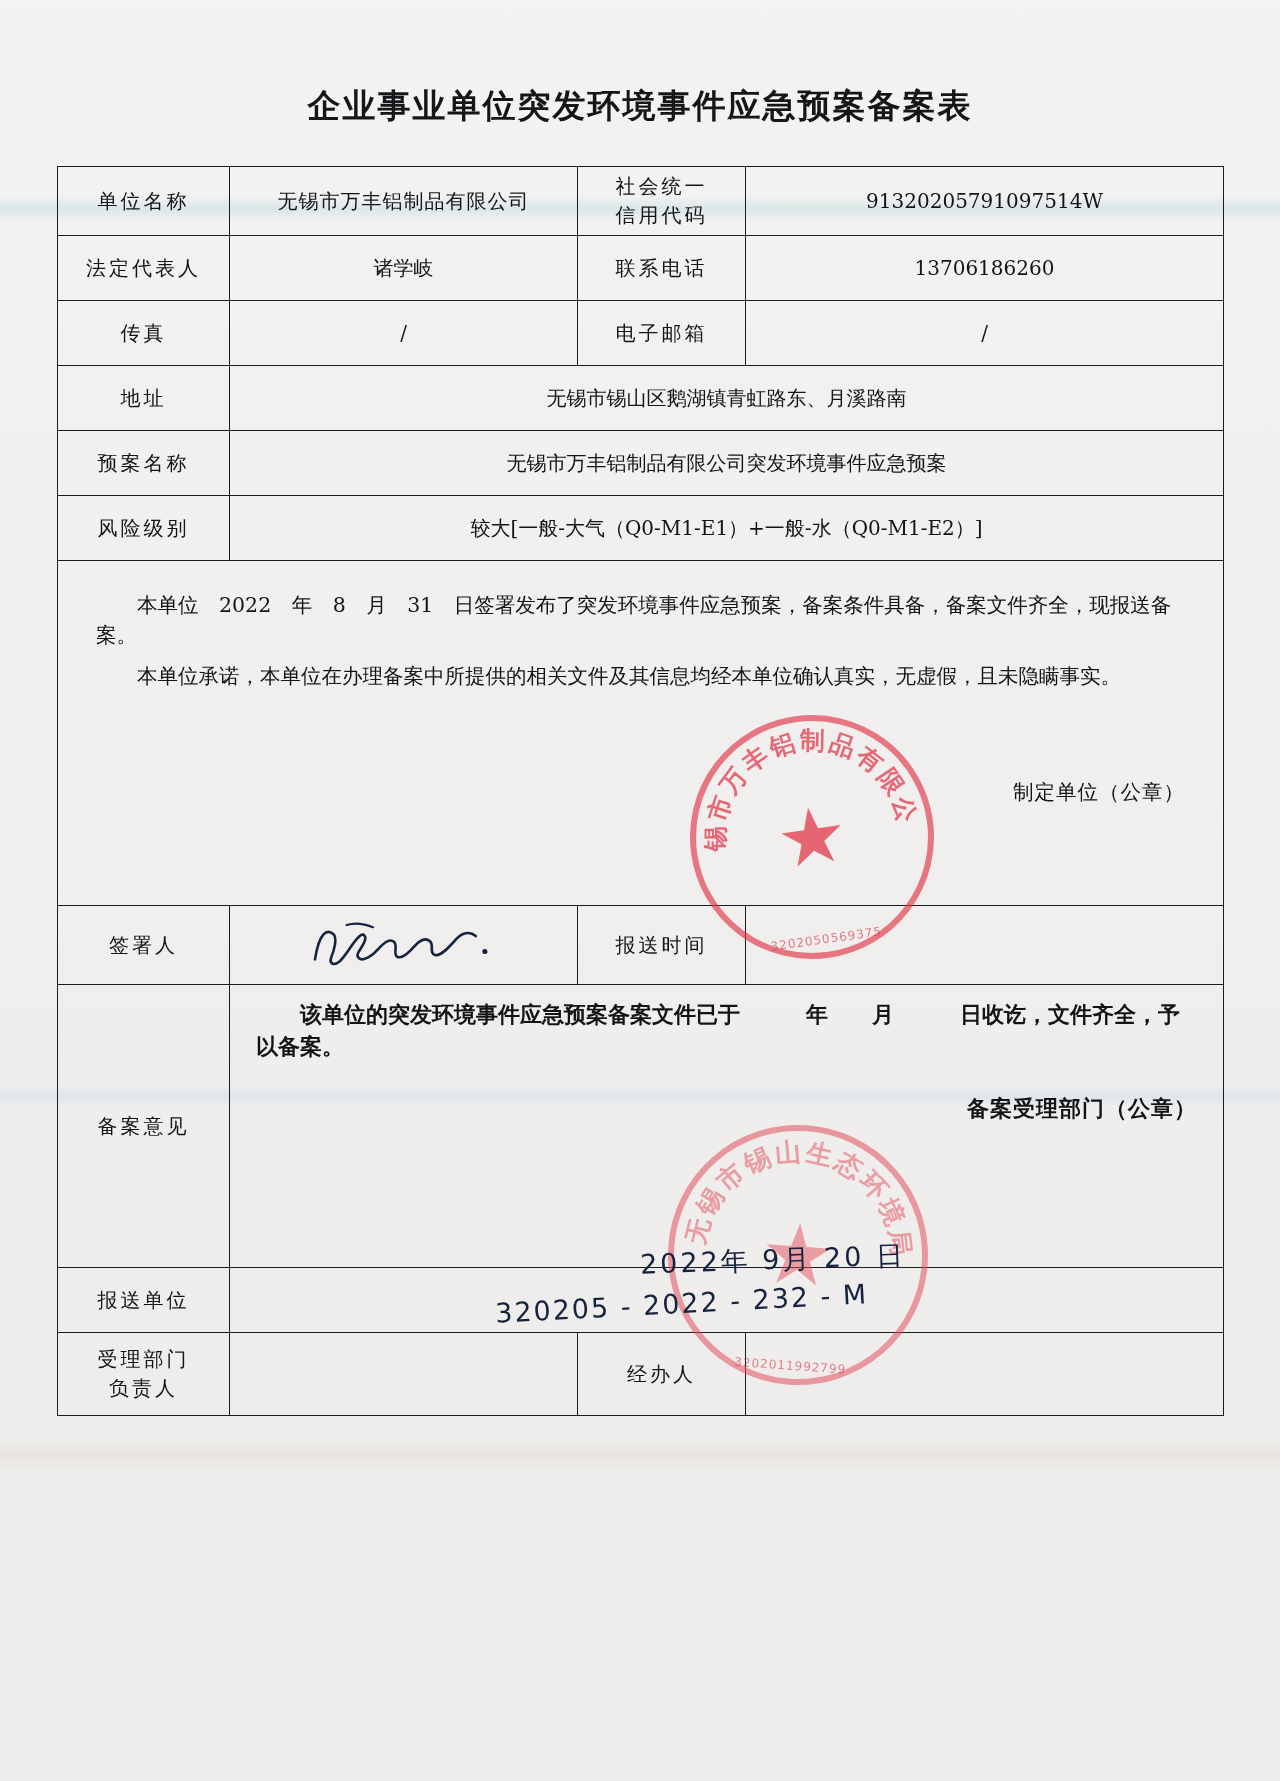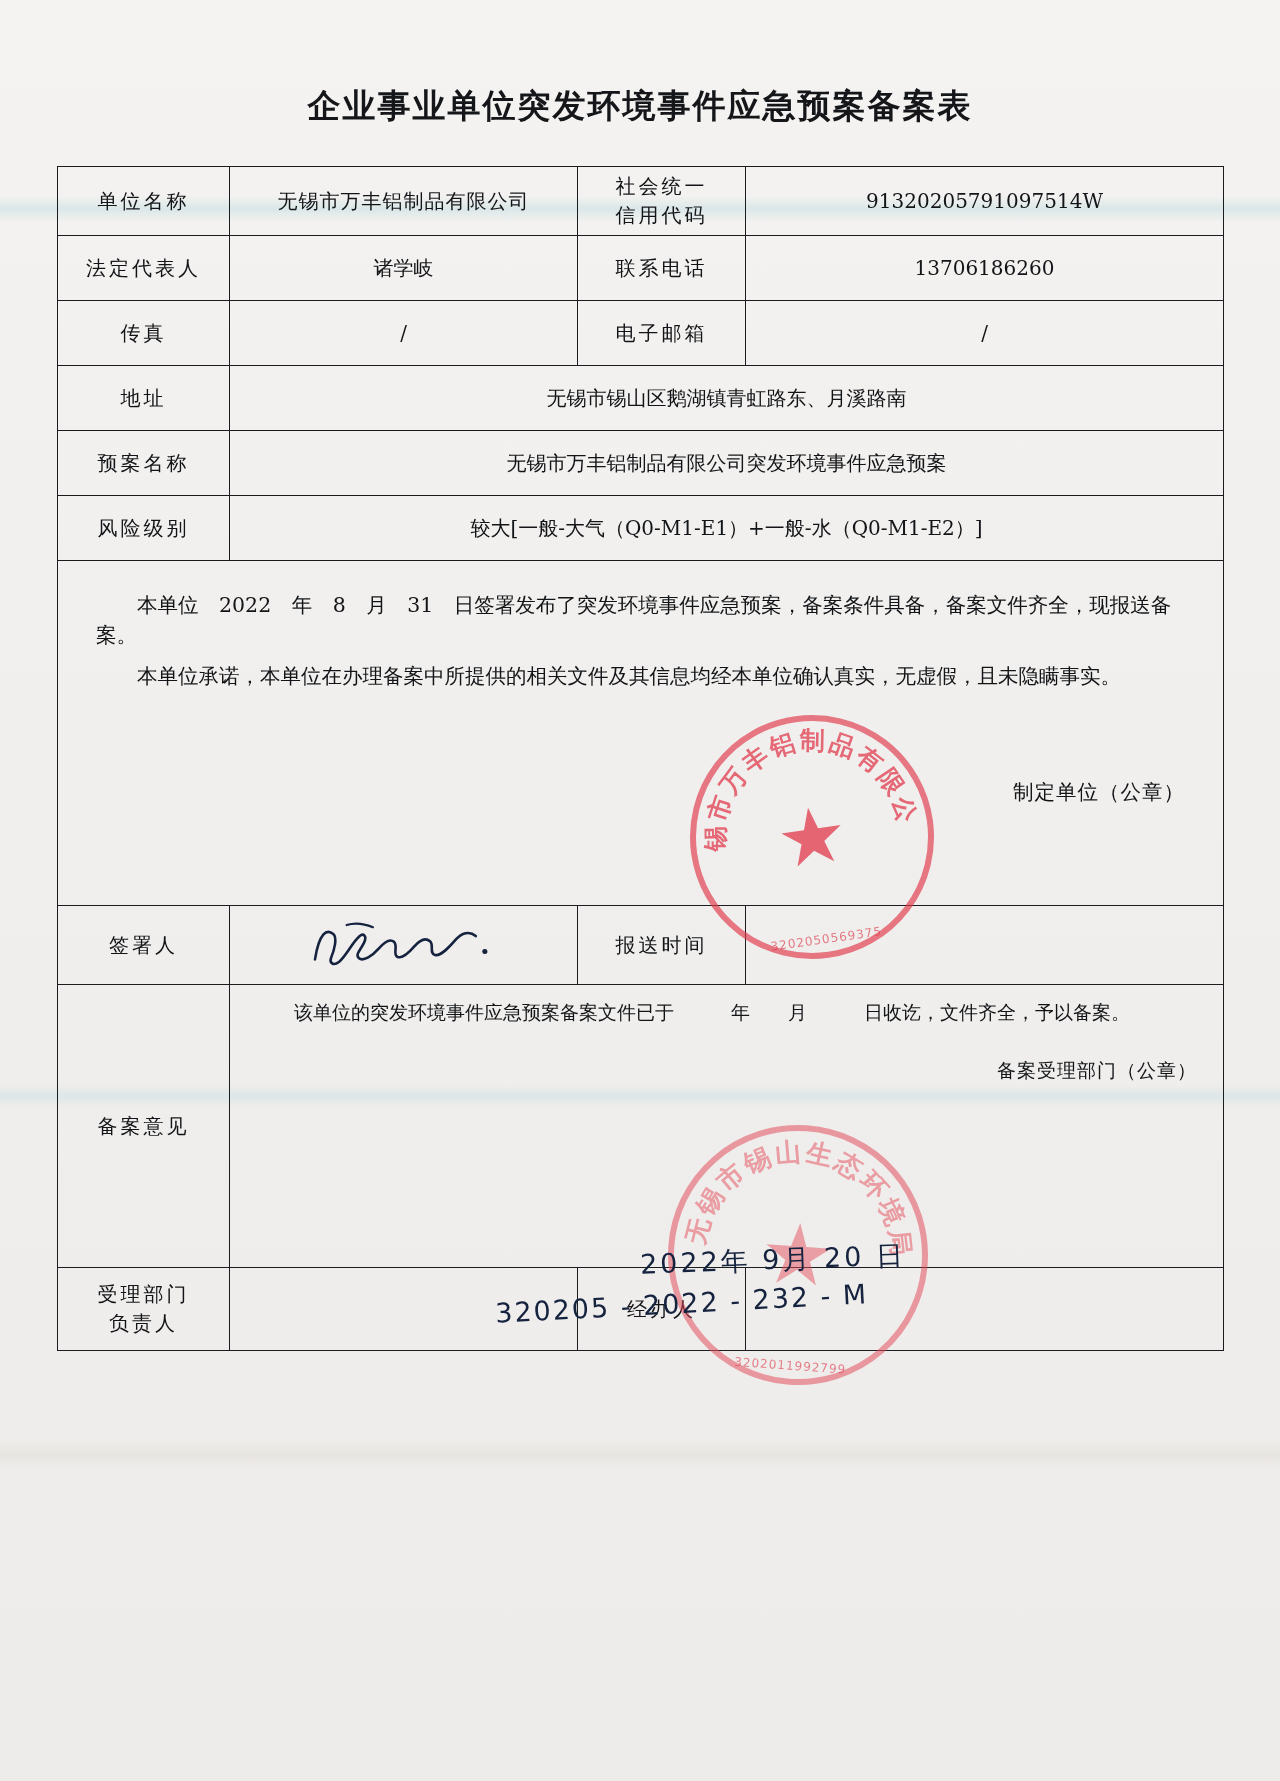--- a/index.html
+++ b/index.html
@@ -80,24 +80,25 @@
     margin-top: 86px;
     text-align: right;
     text-indent: 0;
     letter-spacing: 1px;
   }
 
   .opinion {
     text-align: left !important;
     padding: 14px 26px 20px 26px !important;
     line-height: 1.95;
-    font-size: 19px;
+    font-size: 22px;
     height: 248px;
     vertical-align: top !important;
     position: relative;
+    font-weight: bold;
   }
   .opinion p { margin: 0; text-indent: 2em; }
   .opinion .dept {
     margin-top: 30px;
     text-align: right;
     text-indent: 0;
     letter-spacing: 1px;
   }
 
   
@@ -260,20 +261,24 @@
       </tr>
 
       <tr>
         <td class="lbl">备案意见</td>
         <td colspan="3" class="opinion">
           <p>该单位的突发环境事件应急预案备案文件已于　　　年　　月　　　日收讫，文件齐全，予以备案。</p>
           <p class="dept">备案受理部门（公章）</p>
         </td>
       </tr>
 
+      <tr class="h-row">
+        <td class="lbl">报送单位</td>
+        <td colspan="3"></td>
+      </tr>
       <tr>
         <td class="lbl" style="height:82px">
           <div>受理部门</div>
           <div>负责人</div>
         </td>
         <td></td>
         <td class="lbl">经办人</td>
         <td></td>
       </tr>
     </tbody>

